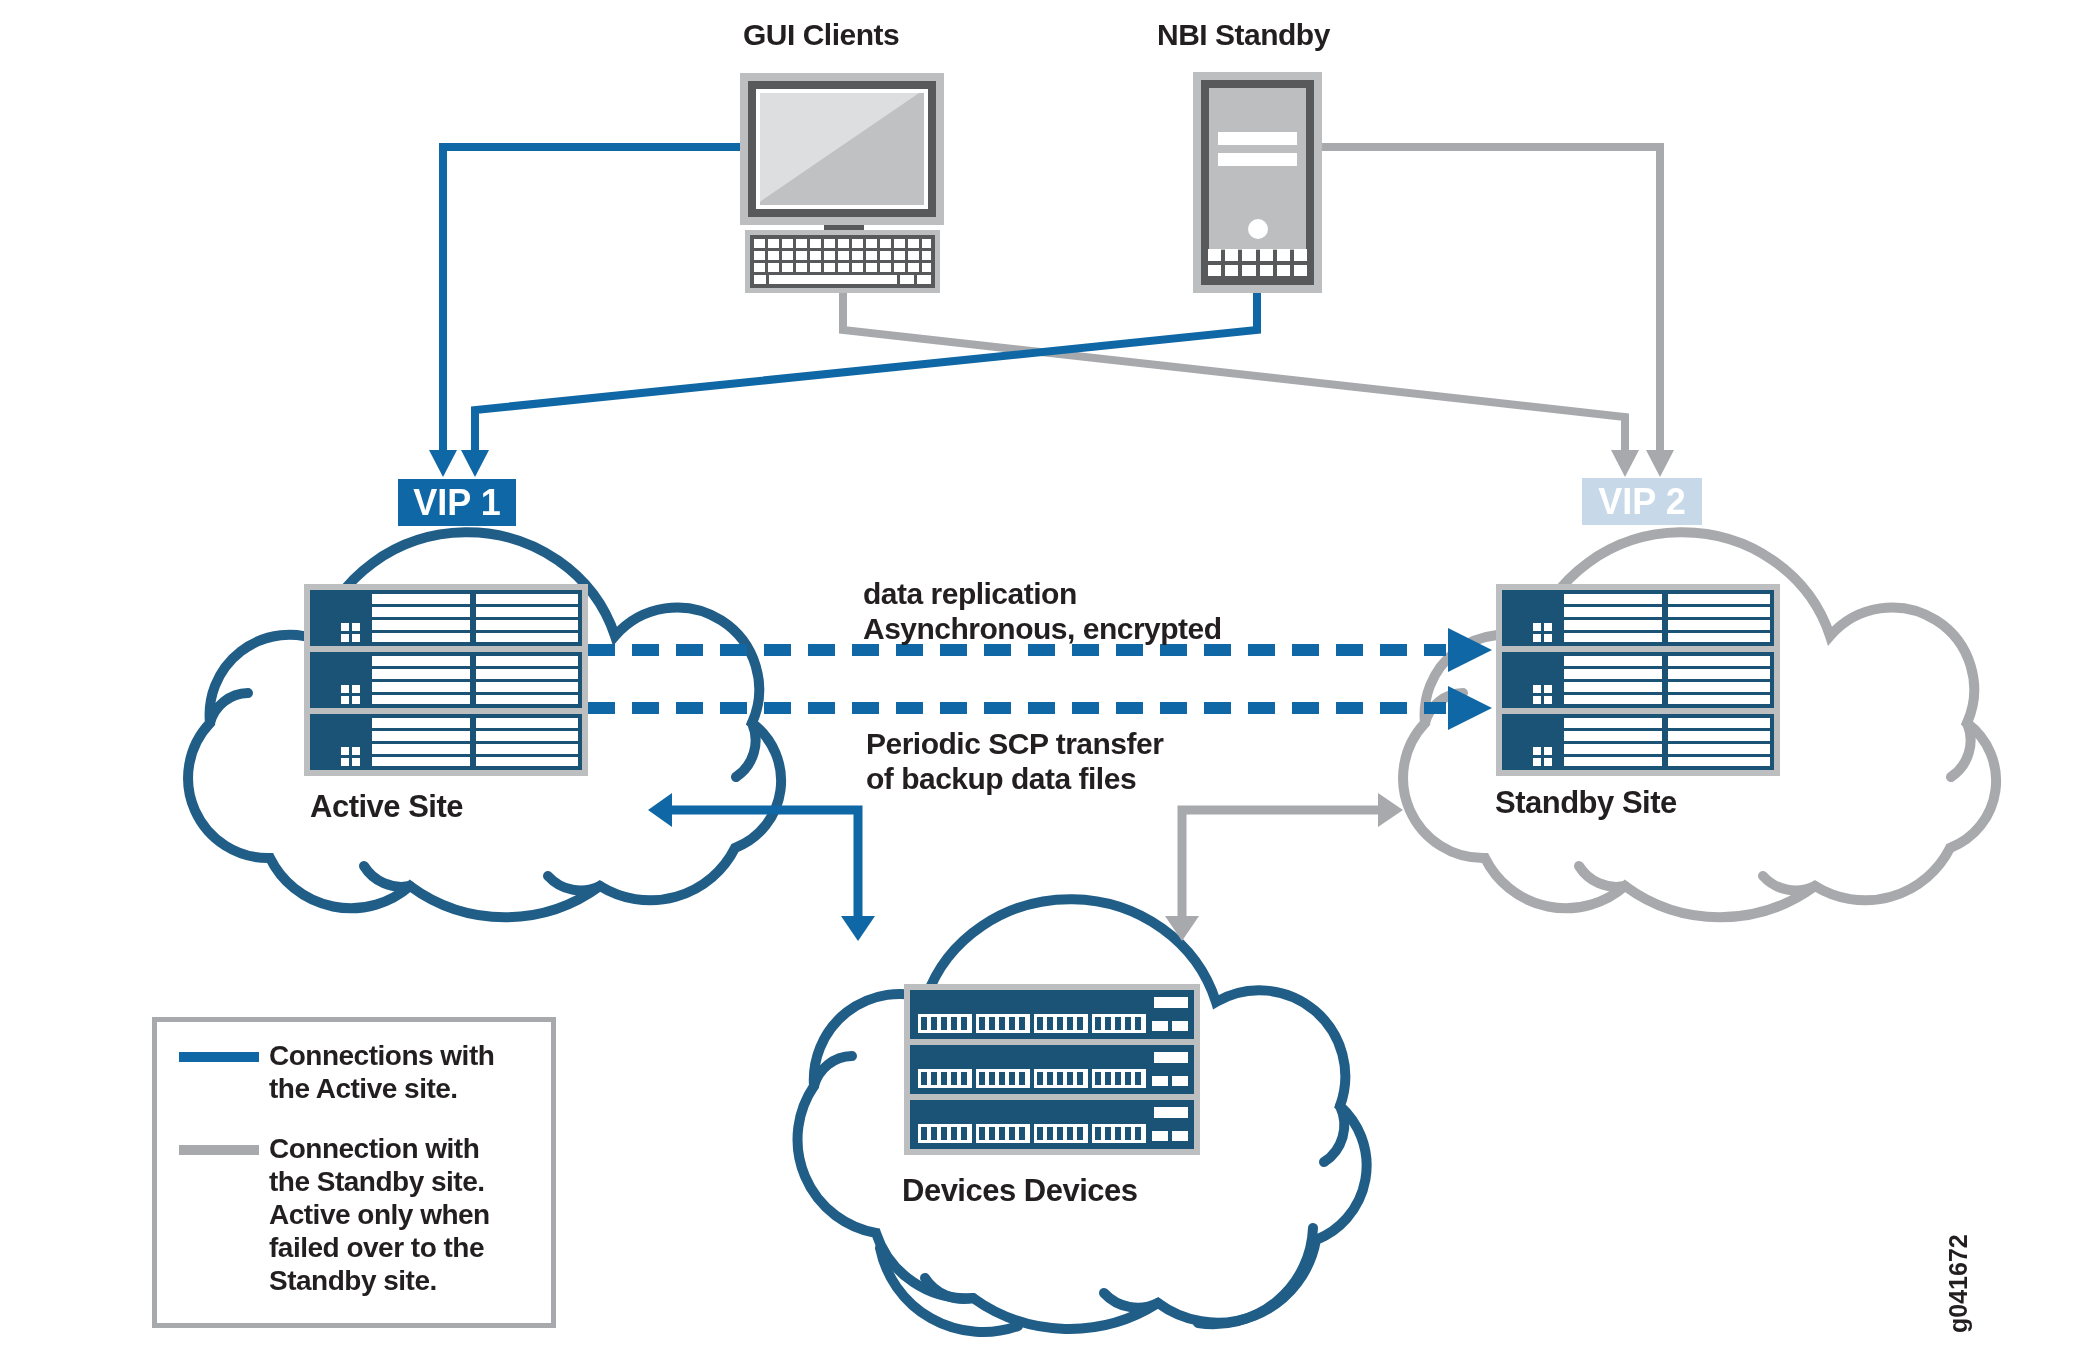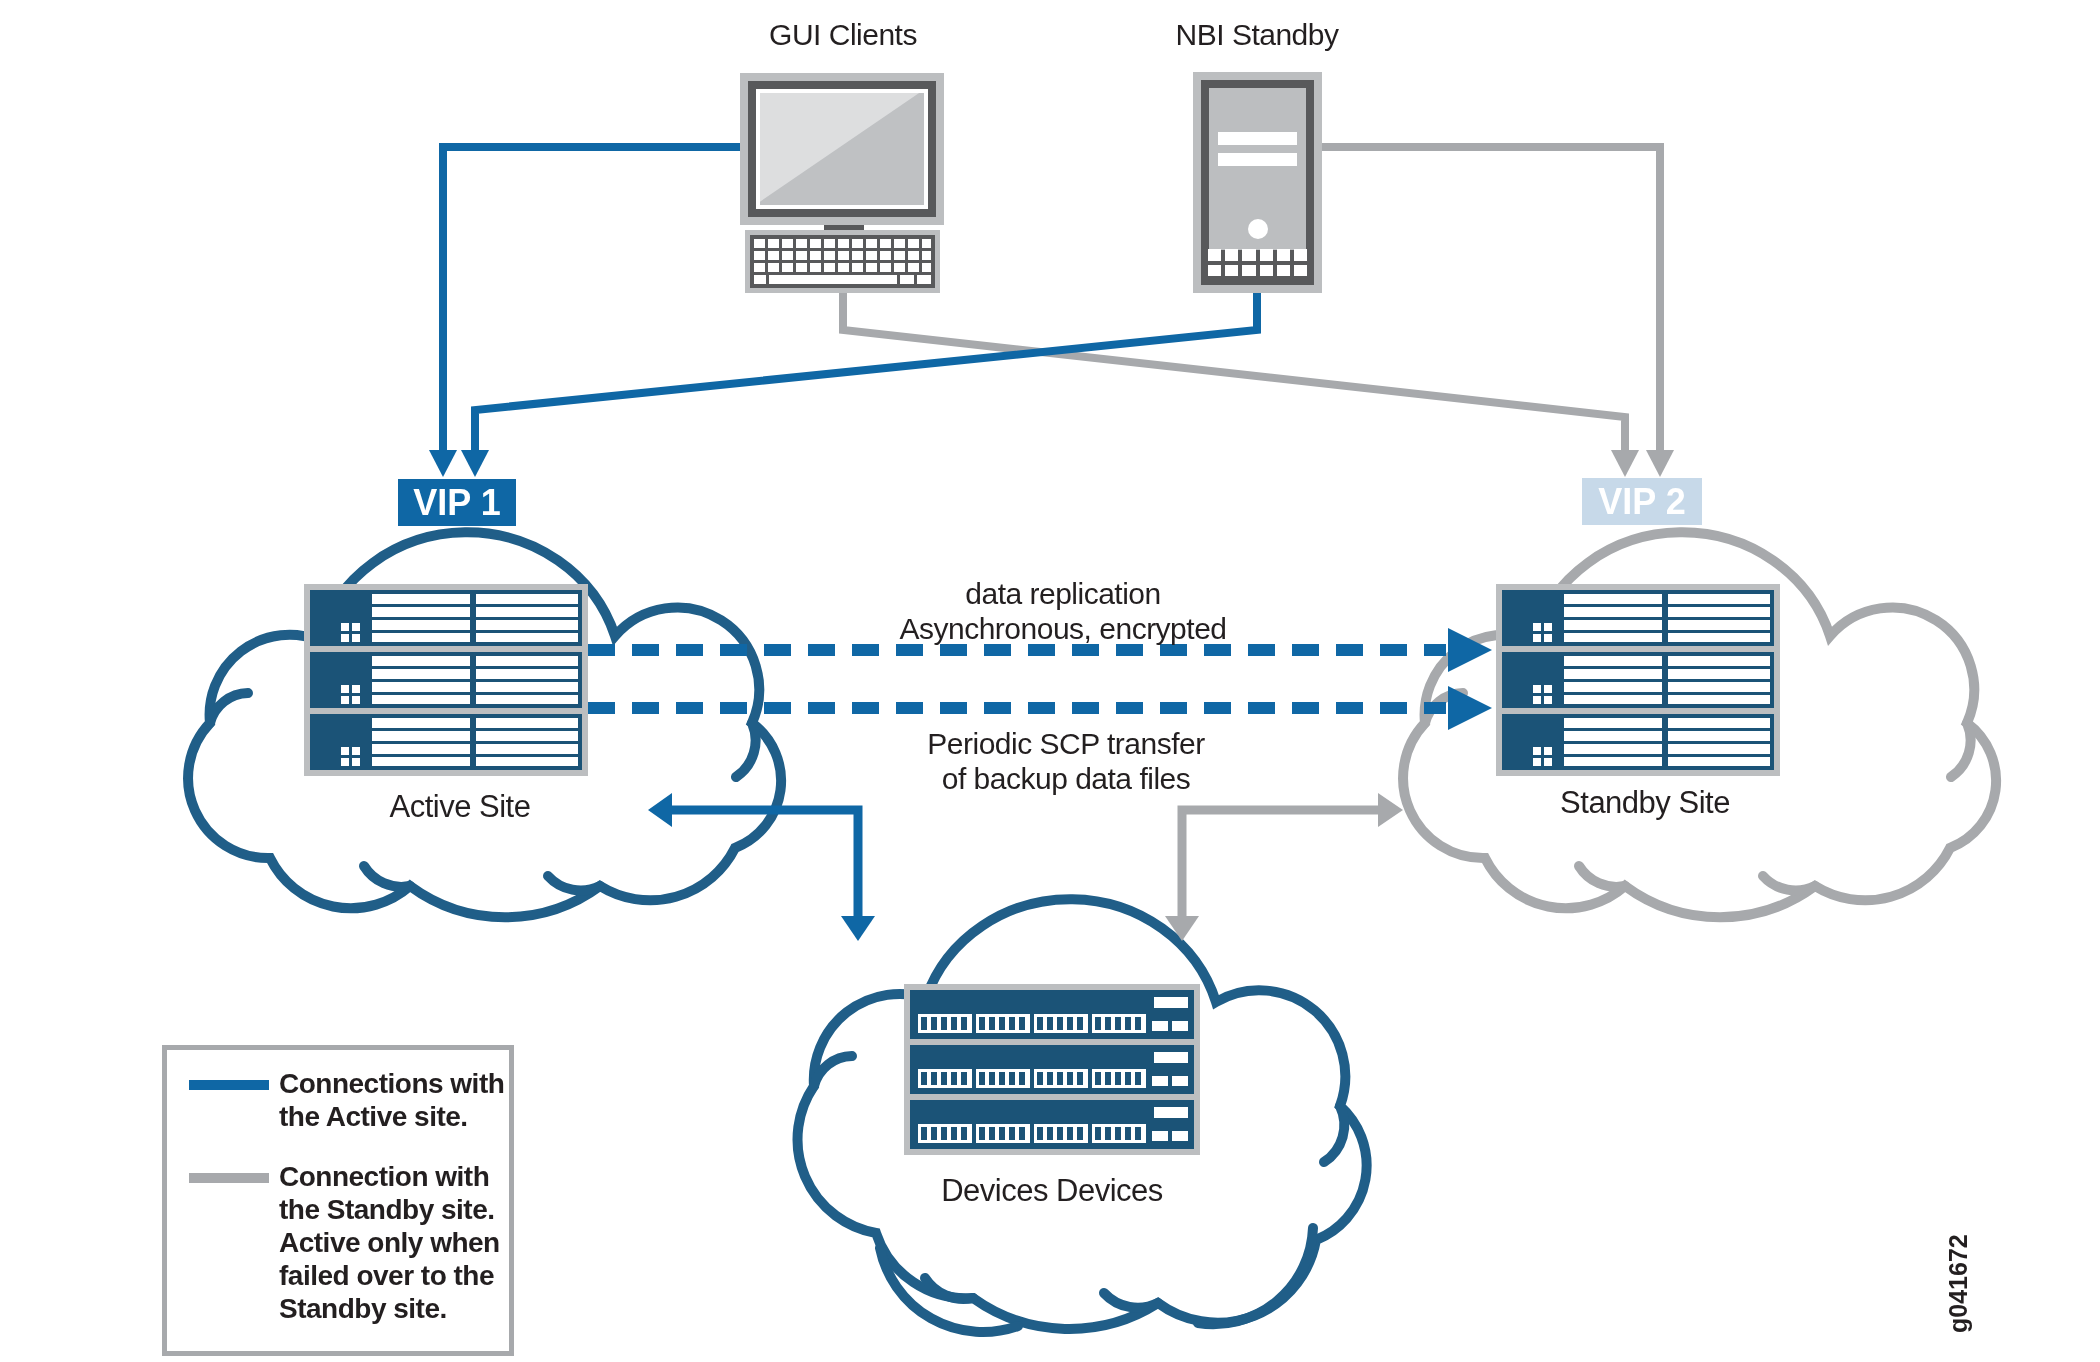--- a/index.html
+++ b/index.html
@@ -3,21 +3,21 @@
 <meta charset="utf-8">
 <style>
   html,body { margin:0; padding:0; background:#ffffff; }
   .stage {
     position:relative; width:2100px; height:1362px; overflow:hidden;
     background:#ffffff; font-family:"Liberation Sans", sans-serif; color:#231f20;
   }
   .layer { position:absolute; left:0; top:0; }
 
   
-  .lbl { position:absolute; font-weight:normal; letter-spacing:-0.5px; text-align:center; white-space:nowrap; }
+  .lbl { position:absolute; font-weight:bold; letter-spacing:-0.5px; white-space:nowrap; }
   .lbl-node   { font-size:31px; }
   .lbl-client { font-size:30px; }
   .lbl-anno   { font-size:30px; line-height:35px; }
 
   
   .vip { position:absolute; display:flex; align-items:center; justify-content:center;
          color:#ffffff; font-weight:bold; font-size:36px; letter-spacing:0px; }
   .vip1 { left:398px; top:479px; width:118px; height:47px; background:#0f67a5; }
   .vip2 { left:1582px; top:478px; width:120px; height:47px; background:#c7d9e9; }
 
@@ -68,22 +68,22 @@
   .switch-unit { position:relative; width:284px; height:49px; background:#1b5377; }
   .port-row { position:absolute; left:8px; bottom:6px; display:flex; gap:4px; }
   .port-group { width:54px; height:19px; background:#ffffff; padding:3px; box-sizing:border-box; }
   .port-group i { display:block; width:100%; height:100%;
                   background:repeating-linear-gradient(to right, #1b5377 0 6px, #ffffff 6px 10px); }
   .sw-bar { position:absolute; right:6px; top:7px; width:34px; height:11px; background:#ffffff; }
   .sw-sq  { position:absolute; bottom:8px; width:16px; height:10px; background:#ffffff; }
   .sw-sq1 { right:26px; } .sw-sq2 { right:6px; }
 
   
-  .legend { position:absolute; left:162px; top:1017px; width:352px; height:311px;
-            border:5px solid #a7a9ac; box-sizing:border-box; background:#ffffff;margin-top:28px; }
+  .legend { position:absolute; left:152px; top:1017px; width:404px; height:311px;
+            border:5px solid #a7a9ac; box-sizing:border-box; background:#ffffff; }
   .legend .swatch { position:absolute; left:22px; width:80px; height:10px; }
   .swatch-blue { top:30px; background:#0f67a5; }
   .swatch-gray { top:123px; background:#a7a9ac; }
   .legend .ltext { position:absolute; left:112px; font-size:28px; font-weight:bold;
                    letter-spacing:-0.5px; line-height:33px; white-space:nowrap; }
   .ltext-1 { top:17px; } .ltext-2 { top:110px; }
 
   
   .figure-id { position:absolute; left:1944px; top:1333px; font-size:25px; font-weight:bold;
                transform:rotate(-90deg); transform-origin:0 0; white-space:nowrap; letter-spacing:0px; }

